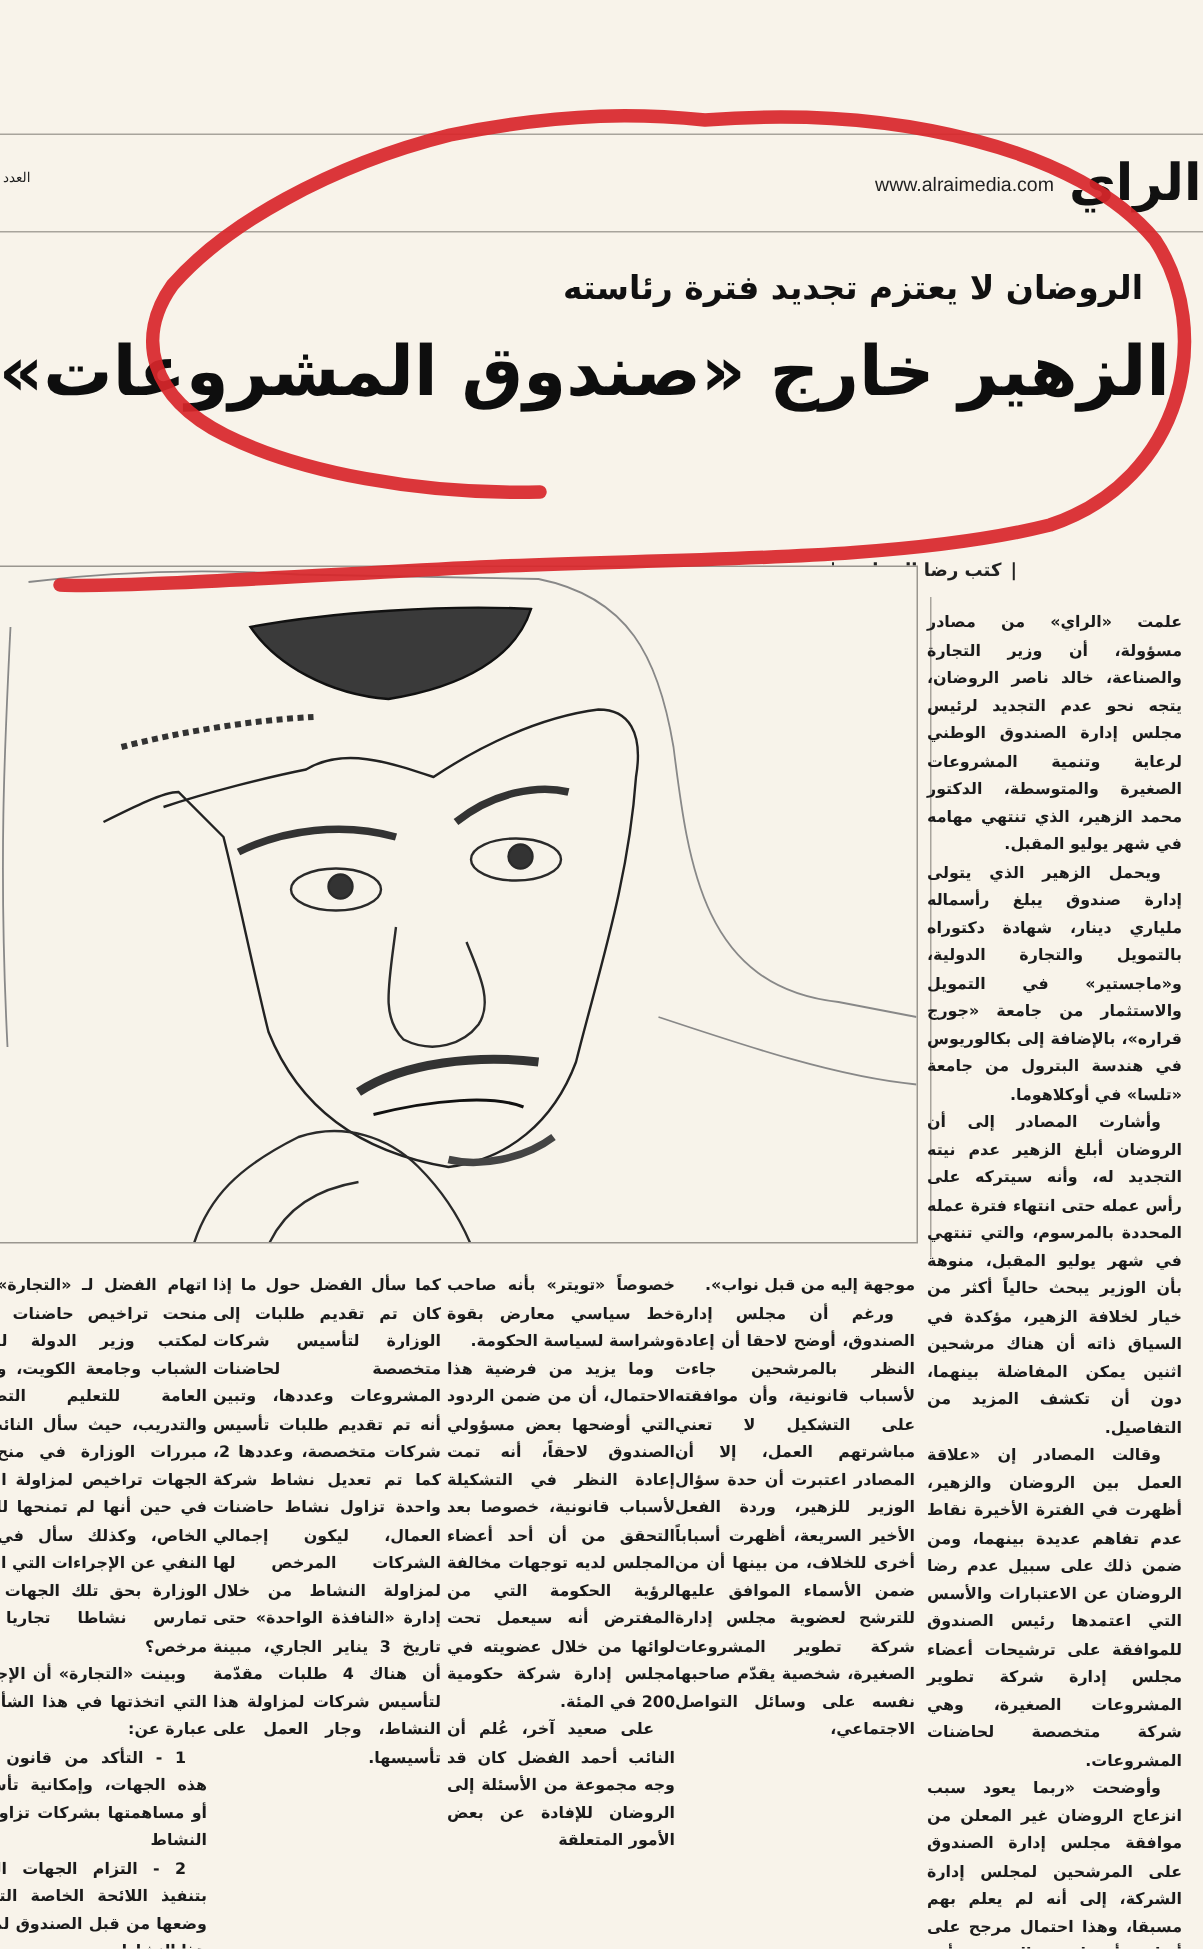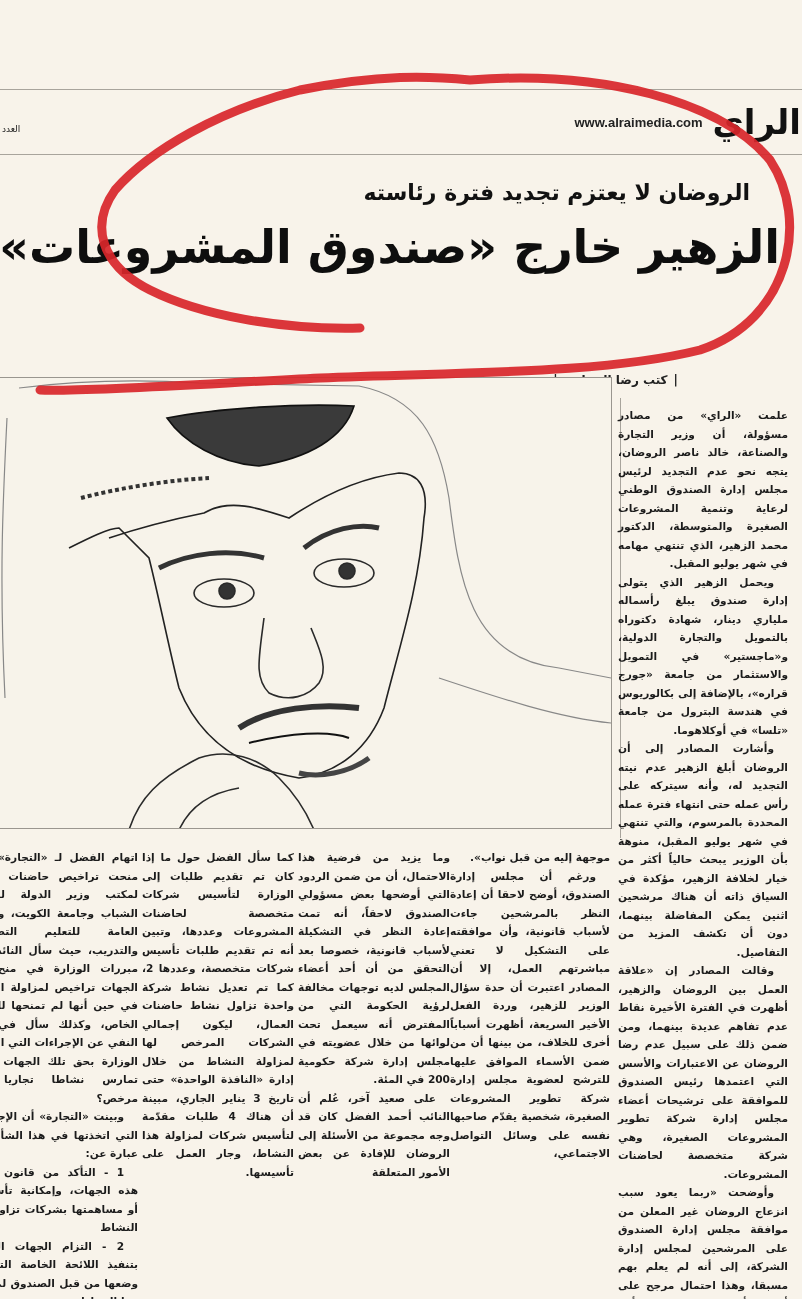--- a/index.html
+++ b/index.html
@@ -8,25 +8,25 @@
     background: #f8f3ea; color: #1a1a1a;
     font-family: "DejaVu Sans", sans-serif;
   }
   .masthead {
     position: absolute; left: -2px; top: 89px; width: 808px; height: 66px;
     border-top: 1px solid #a8a49c; border-bottom: 1px solid #a8a49c;
     border-right: 1px solid #a8a49c; box-sizing: border-box;
   }
   .mast-right { position: absolute; right: 4px; top: 6px; height: 52px; display: flex; align-items: center; gap: 10px; }
   .logo { font-family: "DejaVu Sans", sans-serif; font-weight: bold; font-size: 34px; line-height: 1; color: #111; }
-  .site-url { font-family: "Liberation Sans", sans-serif; font-weight: bold; font-size: 13px; color: #222; }
-  .issue { position: absolute; left: 4px; top: 34px; font-size: 9px; color: #222; direction: rtl; }
+  .site-url { font-family: "Liberation Sans", sans-serif; font-weight: normal; font-size: 13px; color: #222; }
+  .issue { position: absolute; left: 4px; top: 24px; font-size: 9px; color: #222; direction: rtl; }
 
   .kicker {
-    position: absolute; right: 52px; top: 180px; direction: rtl;
+    position: absolute; right: 40px; top: 180px; direction: rtl;
     font-weight: bold; font-size: 22px; color: #111;
   }
   .headline {
     position: absolute; right: 22px; top: 216px; width: 400px; direction: rtl;
     font-weight: bold; font-size: 46px; line-height: 62px; color: #0e0e0e; letter-spacing: -1px;
   }
   .headline span { display: block; white-space: nowrap; }
   .byline {
     position: absolute; right: 118px; top: 373px; direction: rtl;
     font-weight: bold; font-size: 12px; color: #222;
@@ -115,20 +115,21 @@
   <p>ويحمل الزهير الذي يتولى إدارة صندوق يبلغ رأسماله ملياري دينار، شهادة دكتوراه بالتمويل والتجارة الدولية، و«ماجستير» في التمويل والاستثمار من جامعة «جورج قراره»، بالإضافة إلى بكالوريوس في هندسة البترول من جامعة «تلسا» في أوكلاهوما.</p>
   <p>وأشارت المصادر إلى أن الروضان أبلغ الزهير عدم نيته التجديد له، وأنه سيتركه على رأس عمله حتى انتهاء فترة عمله المحددة بالمرسوم، والتي تنتهي في شهر يوليو المقبل، منوهة بأن الوزير يبحث حالياً أكثر من خيار لخلافة الزهير، مؤكدة في السياق ذاته أن هناك مرشحين اثنين يمكن المفاضلة بينهما، دون أن تكشف المزيد من التفاصيل.</p>
   <p>وقالت المصادر إن «علاقة العمل بين الروضان والزهير، أظهرت في الفترة الأخيرة نقاط عدم تفاهم عديدة بينهما، ومن ضمن ذلك على سبيل عدم رضا الروضان عن الاعتبارات والأسس التي اعتمدها رئيس الصندوق للموافقة على ترشيحات أعضاء مجلس إدارة شركة تطوير المشروعات الصغيرة، وهي شركة متخصصة لحاضنات المشروعات.</p>
   <p>وأوضحت «ربما يعود سبب انزعاج الروضان غير المعلن من موافقة مجلس إدارة الصندوق على المرشحين لمجلس إدارة الشركة، إلى أنه لم يعلم بهم مسبقا، وهذا احتمال مرجح على أساس أنه ليس بالضرورة أخذ رأي الوزير في تشكيل مجلس إدارة شركة تابعة للصندوق باعتبارها جهة مستقلة، أو ربما أنه غير راض عن أسماء المرشحين المعتمدين، وتحديداً البعض منهم، وربما يكون الرجل سأل عن أسس ترشيح مجلس الإدارة استرشاداً للإجابة عن أسئلة</p>
 </div>
 <div class="col col2">
   <p>موجهة إليه من قبل نواب».</p>
   <p>ورغم أن مجلس إدارة الصندوق، أوضح لاحقا أن إعادة النظر بالمرشحين جاءت لأسباب قانونية، وأن موافقته على التشكيل لا تعني مباشرتهم العمل، إلا أن المصادر اعتبرت أن حدة سؤال الوزير للزهير، وردة الفعل الأخير السريعة، أظهرت أسباباً أخرى للخلاف، من بينها أن من ضمن الأسماء الموافق عليها للترشح لعضوية مجلس إدارة شركة تطوير المشروعات الصغيرة، شخصية يقدّم صاحبها نفسه على وسائل التواصل الاجتماعي،</p>
 </div>
 <div class="col col3">
+  <p>خصوصاً «تويتر» بأنه صاحب خط سياسي معارض بقوة وشراسة لسياسة الحكومة.</p>
   <p>وما يزيد من فرضية هذا الاحتمال، أن من ضمن الردود التي أوضحها بعض مسؤولي الصندوق لاحقاً، أنه تمت إعادة النظر في التشكيلة لأسباب قانونية، خصوصا بعد التحقق من أن أحد أعضاء المجلس لديه توجهات مخالفة لرؤية الحكومة التي من المفترض أنه سيعمل تحت لوائها من خلال عضويته في مجلس إدارة شركة حكومية 200 في المئة.</p>
   <p>على صعيد آخر، عُلم أن النائب أحمد الفضل كان قد وجه مجموعة من الأسئلة إلى الروضان للإفادة عن بعض الأمور المتعلقة</p>
 </div>
 <div class="col col4">
   <p>كما سأل الفضل حول ما إذا كان تم تقديم طلبات إلى الوزارة لتأسيس شركات متخصصة لحاضنات المشروعات وعددها، وتبين أنه تم تقديم طلبات تأسيس شركات متخصصة، وعددها 2، كما تم تعديل نشاط شركة واحدة تزاول نشاط حاضنات العمال، ليكون إجمالي الشركات المرخص لها لمزاولة النشاط من خلال إدارة «النافذة الواحدة» حتى تاريخ 3 يناير الجاري، مبينة أن هناك 4 طلبات مقدّمة لتأسيس شركات لمزاولة هذا النشاط، وجار العمل على تأسيسها.</p>
 
 </div>
 <div class="col col5">
   <p>اتهام الفضل لـ «التجارة» بأنها منحت تراخيص حاضنات أعمال لمكتب وزير الدولة لشؤون الشباب وجامعة الكويت، والهيئة العامة للتعليم التطبيقي والتدريب، حيث سأل النائب عن مبررات الوزارة في منح هذه الجهات تراخيص لمزاولة المهنة، في حين أنها لم تمنحها للقطاع الخاص، وكذلك سأل في حال النفي عن الإجراءات التي اتخذتها الوزارة بحق تلك الجهات كونها تمارس نشاطا تجاريا غير مرخص؟</p>
   <p>وبينت «التجارة» أن الإجراءات التي اتخذتها في هذا الشأن هي عبارة عن:</p>

